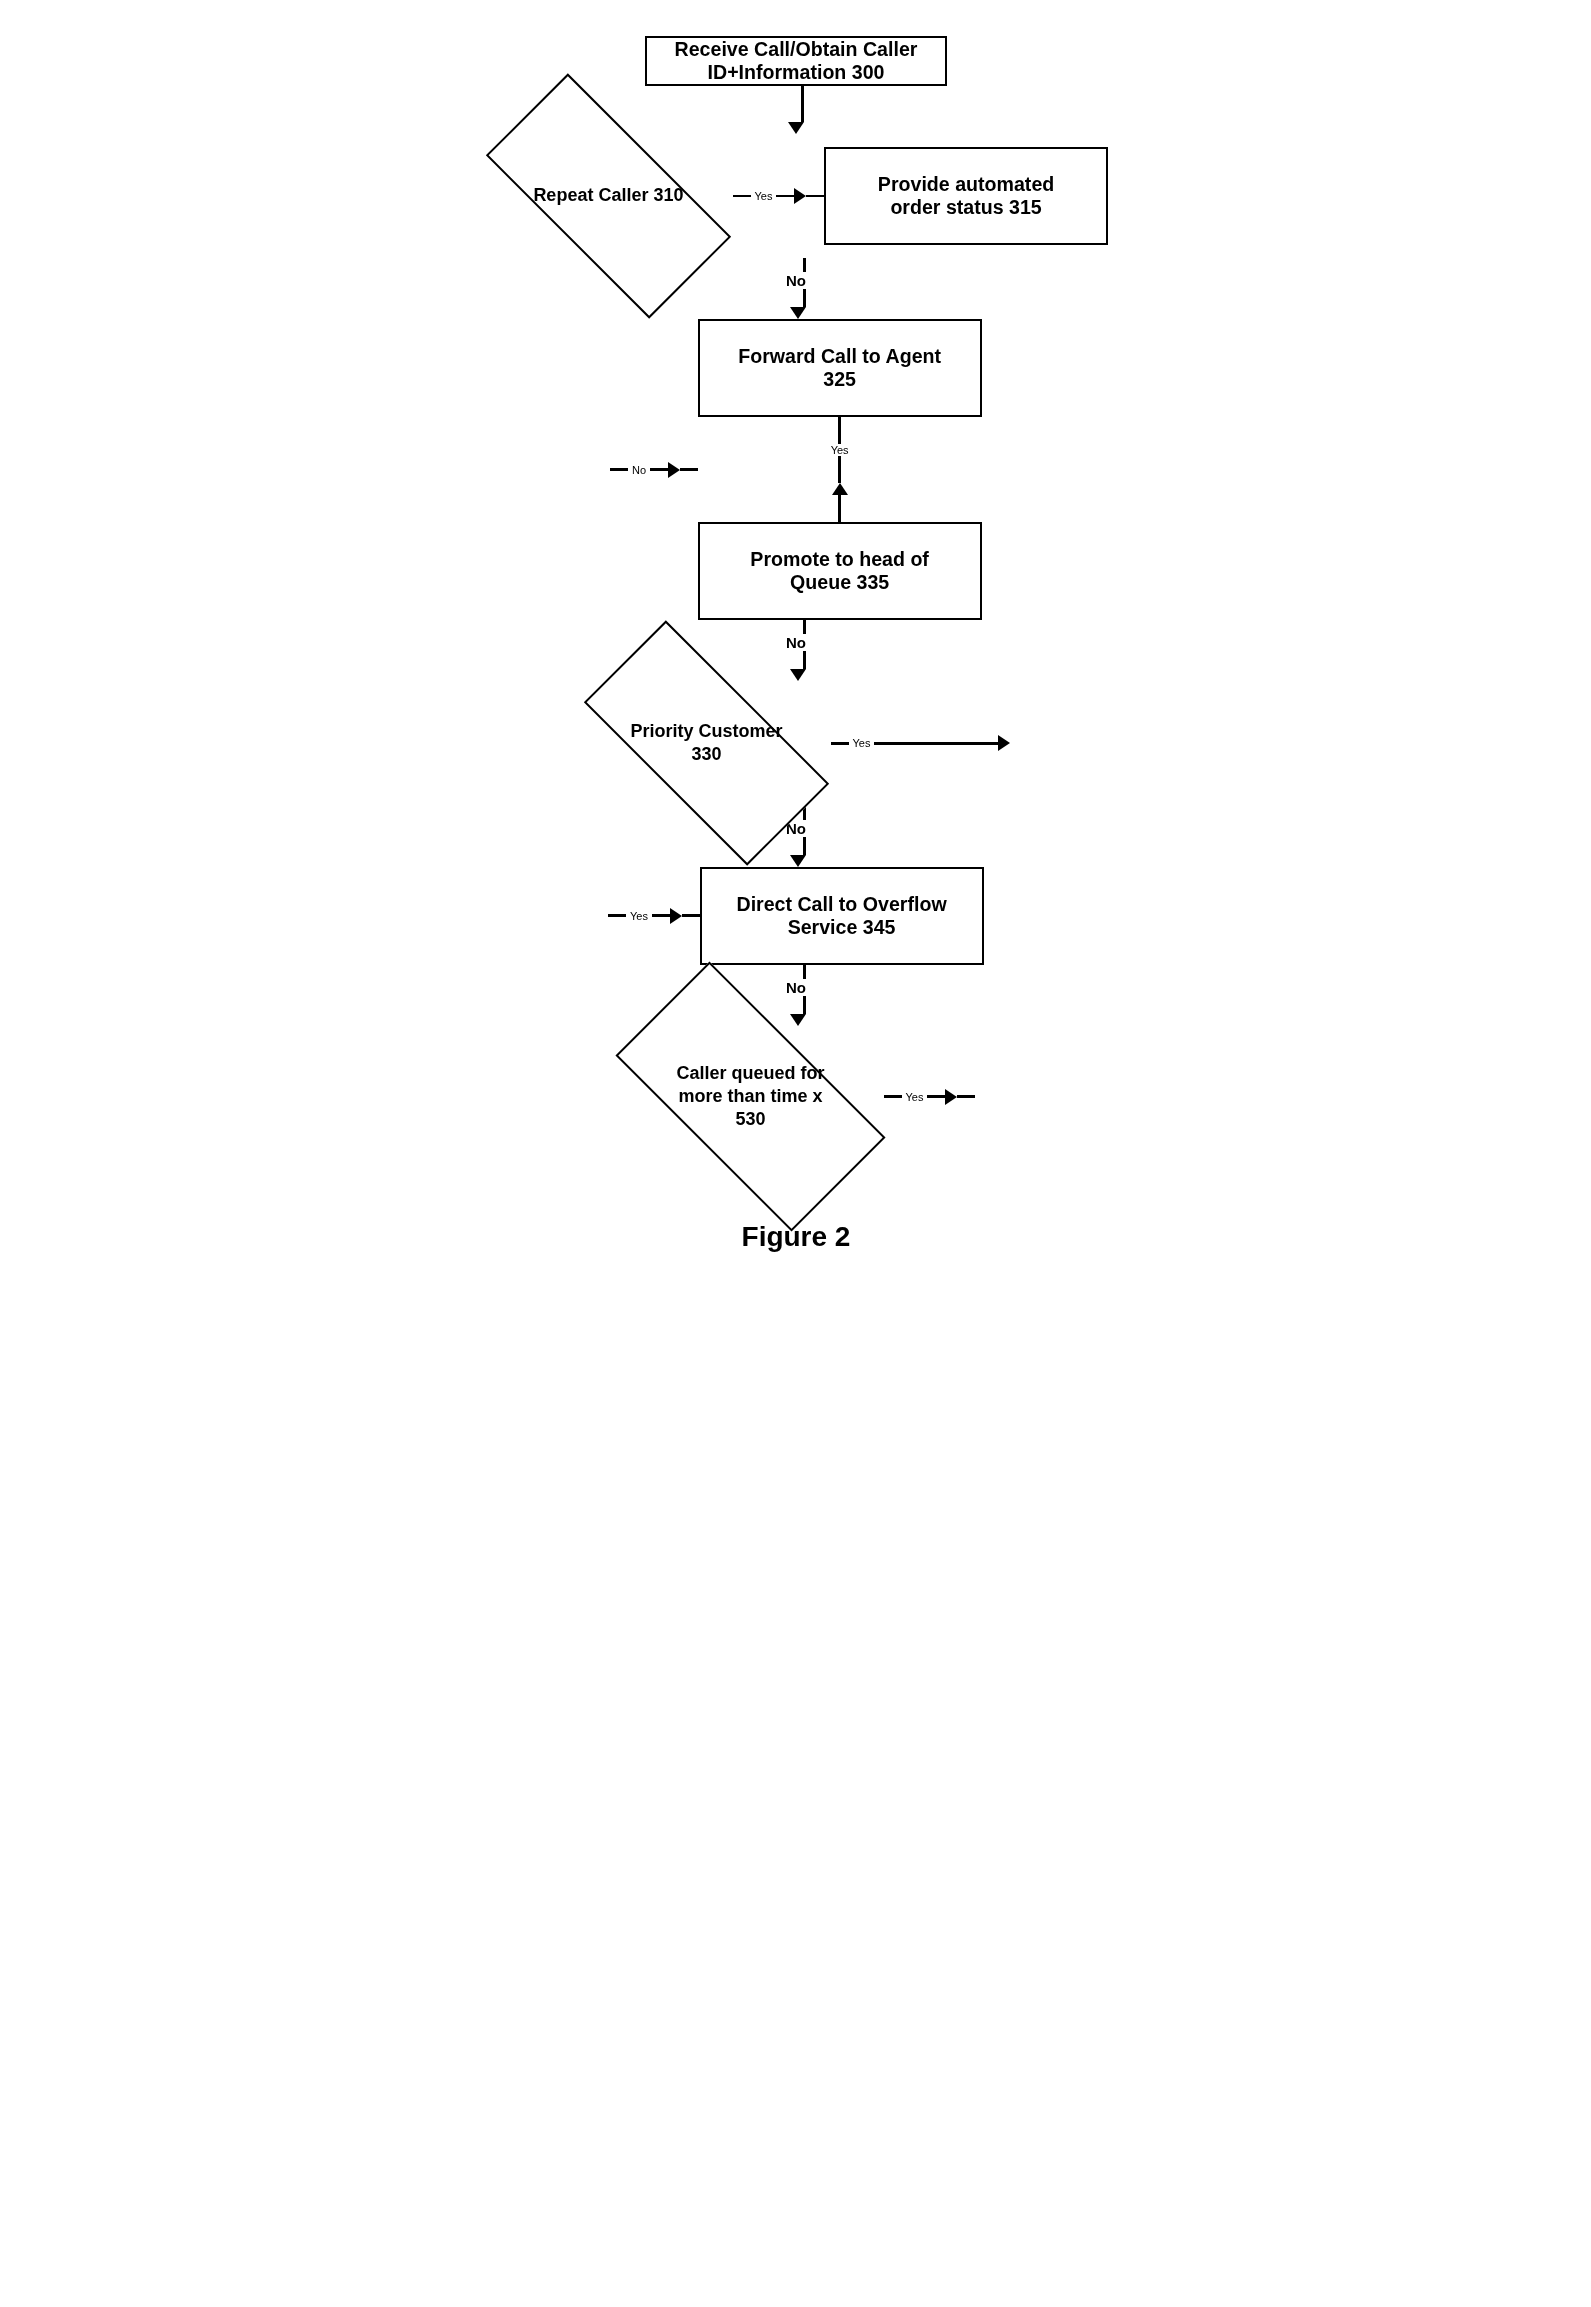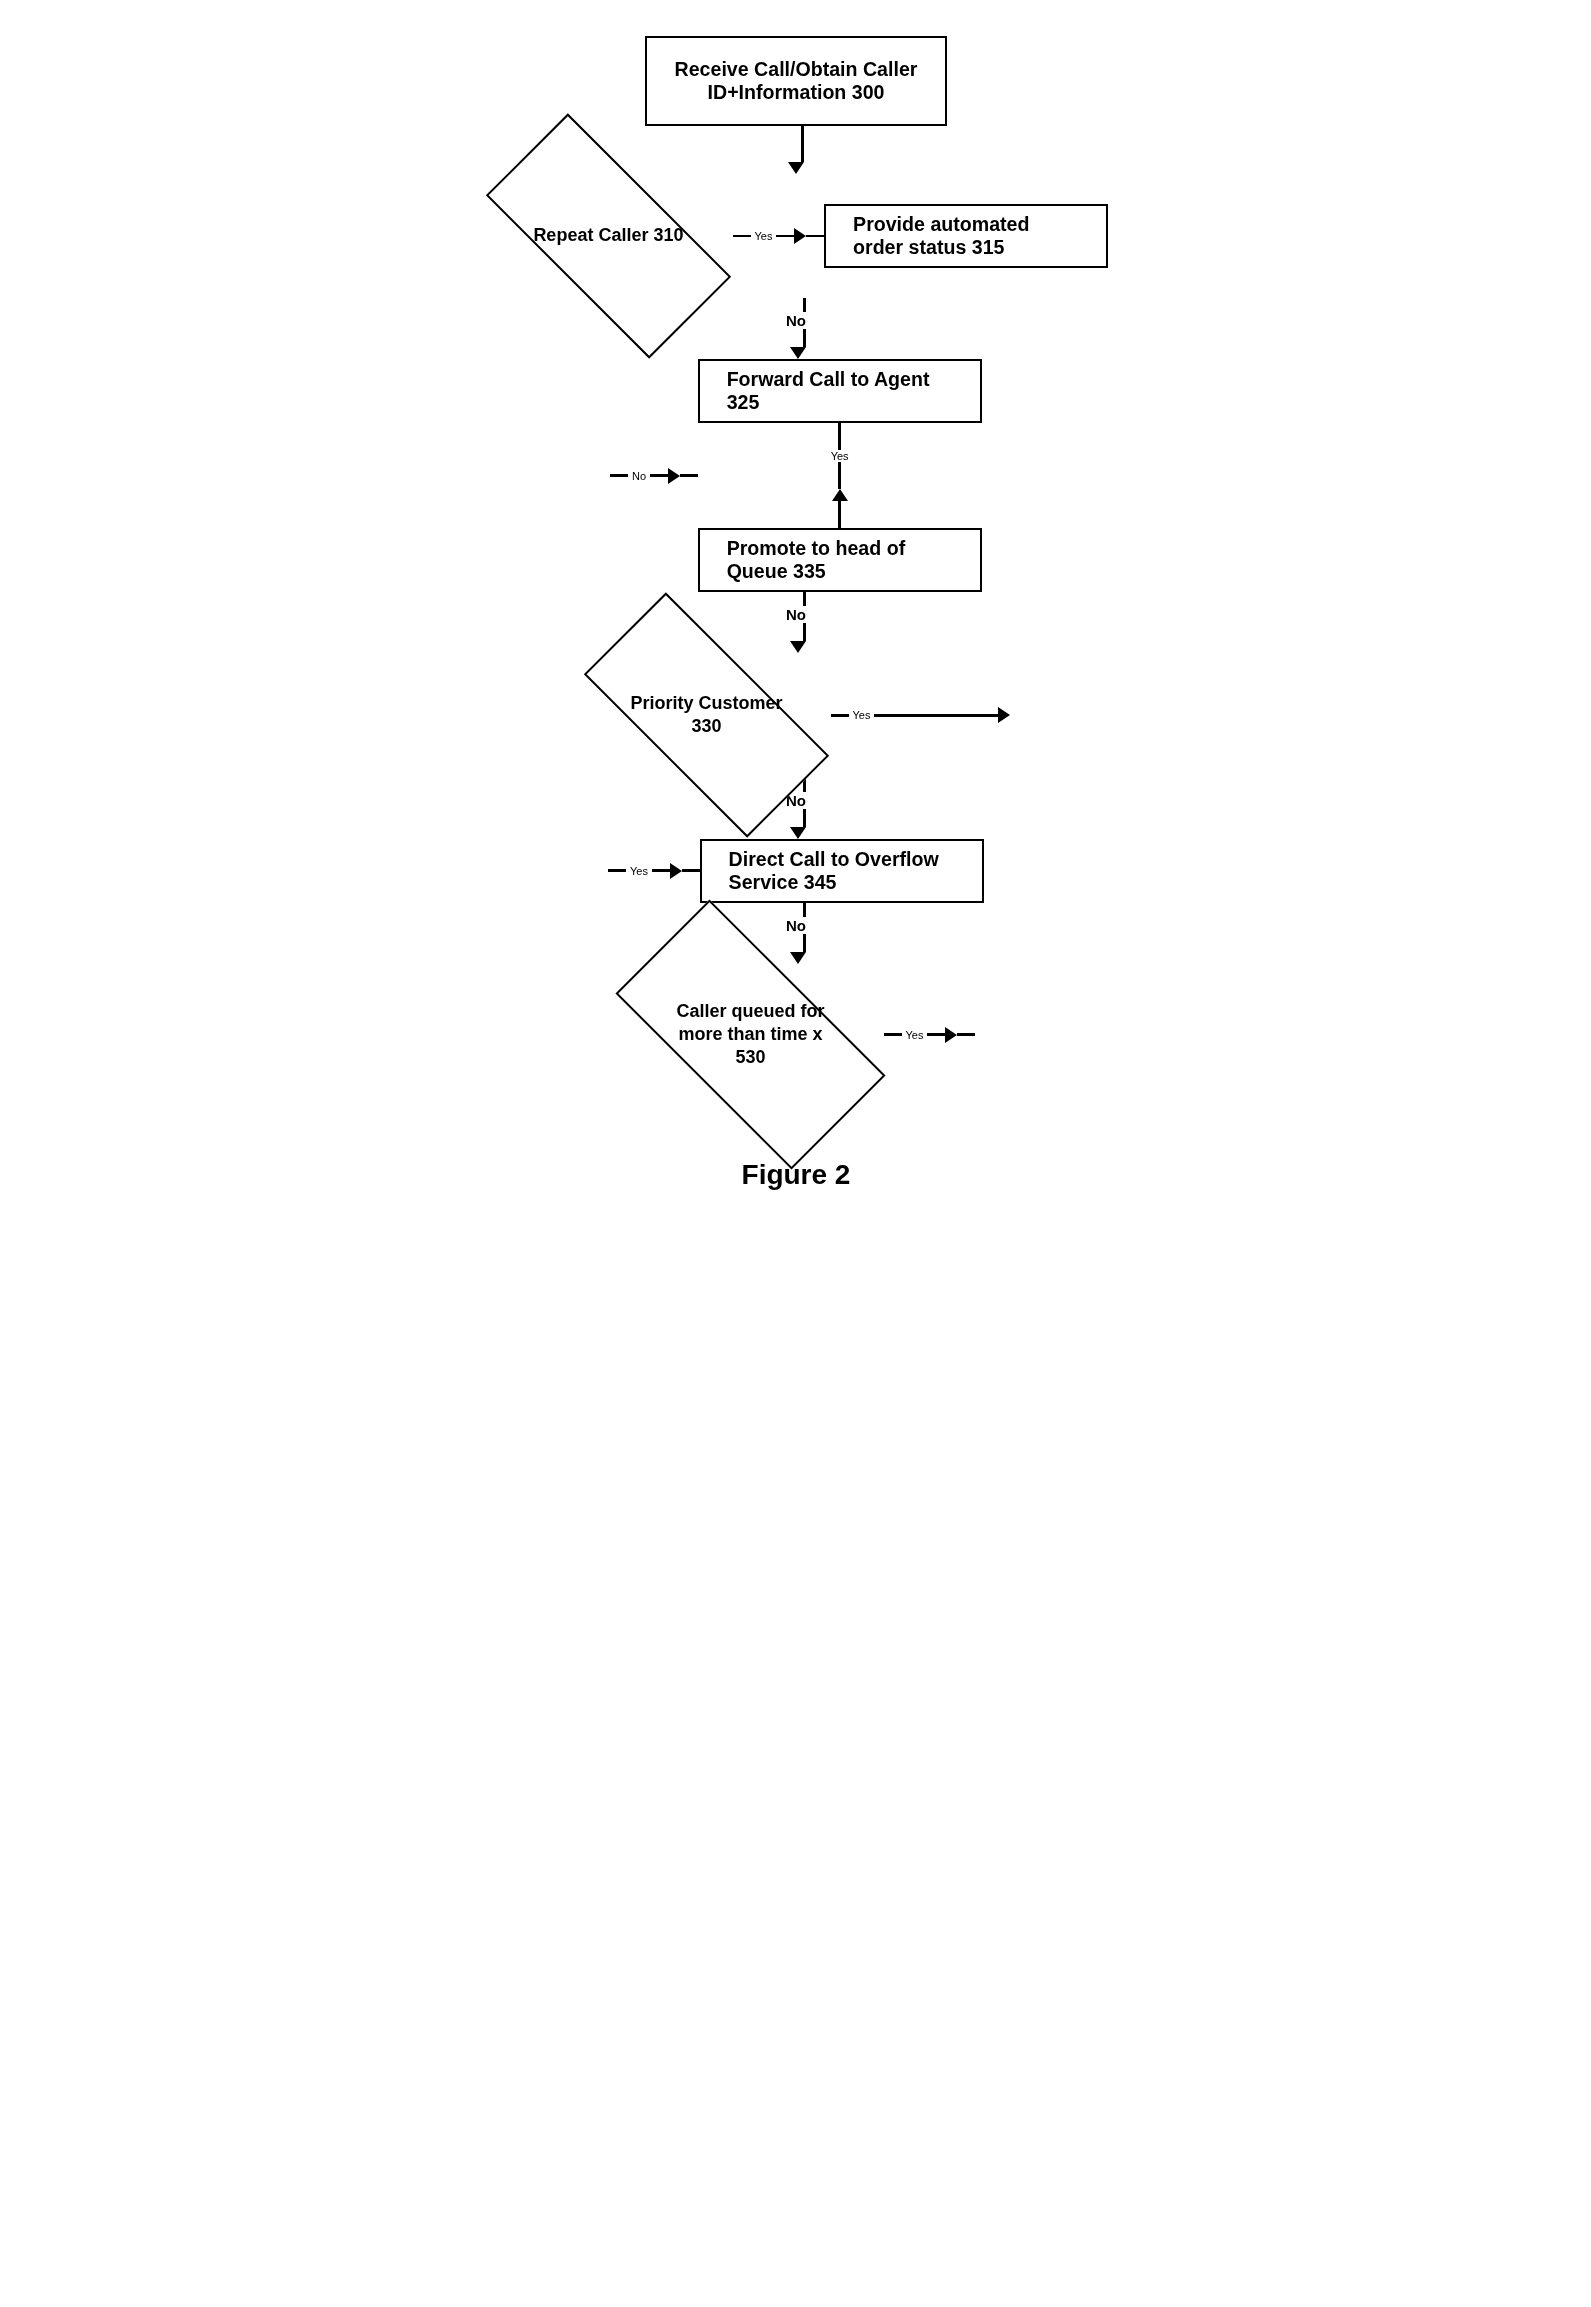--- a/index.html
+++ b/index.html
@@ -17,33 +17,33 @@
       width: 800px;
       display: flex;
       flex-direction: column;
       align-items: center;
       position: relative;
     }
 
     
     .rect-box {
       border: 2.7px solid #000;
-      padding: 20px 27px;
+      padding: 0 27px;
       text-align: center;
       font-size: 19.6px;
       font-weight: bold;
       background: #fff;
       min-width: 249px;
       max-width: 302px;
     }
 
     .side-rect-box {
       border: 2.7px solid #000;
-      padding: 7px 27px;
-      text-align: left;
+      padding: 24px 27px;
+      text-align: center;
       font-size: 19.6px;
       font-weight: bold;
       background: #fff;
       min-width: 231px;
       max-width: 284px;
     }
 
     
     .diamond-wrapper {
       position: relative;

